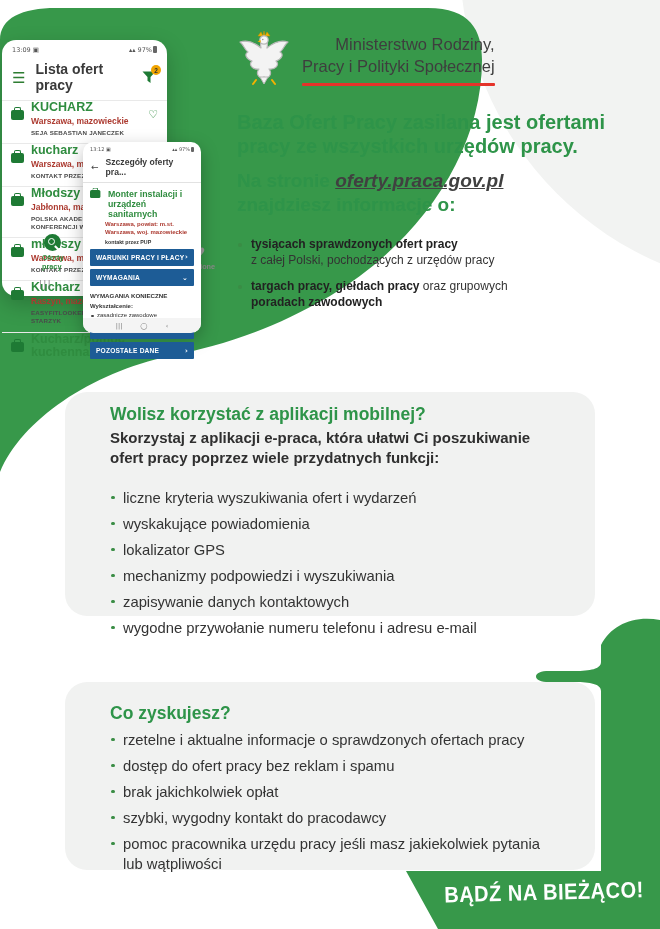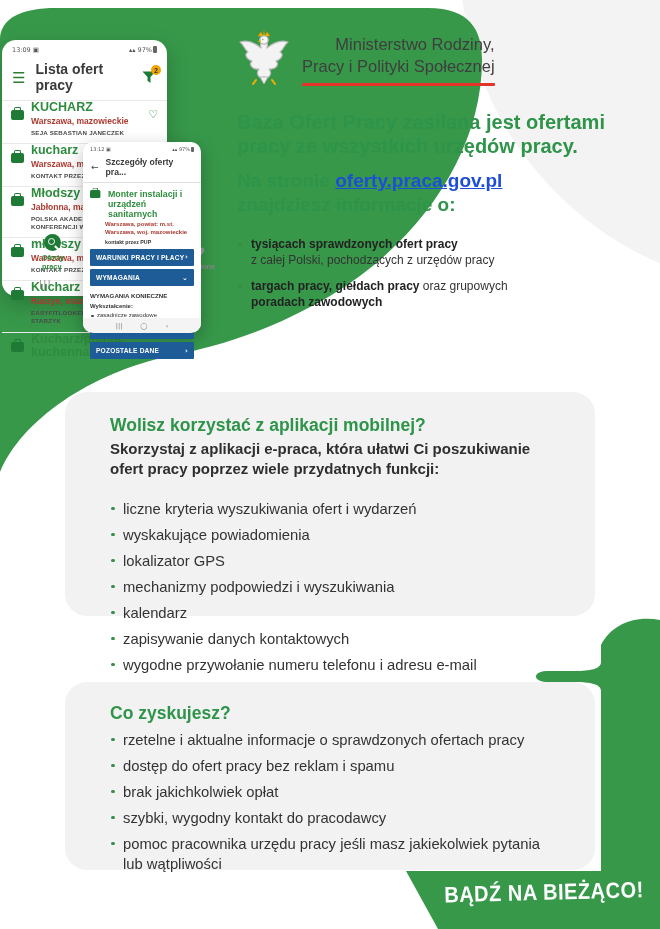--- a/index.html
+++ b/index.html
@@ -76,29 +76,29 @@
   
   .ministry{position:absolute;left:238px;top:30px;display:flex;align-items:center;z-index:1;}
   .ministry .mtext{margin-left:12px;text-align:right;}
   .mname{font-size:16.5px;color:#3e3e3e;line-height:1.28;}
   .redline{height:3px;background:#e5332a;margin-top:6px;border-radius:1px;}
 
   
   .intro{position:absolute;left:237px;top:110px;width:406px;z-index:1;}
   .h1{font-size:20px;font-weight:700;color:#2e9449;line-height:1.22;margin:0;}
   .h2{font-size:19px;font-weight:600;color:#2e9449;line-height:1.25;margin:10px 0 0;}
-  .h2 a{color:#1d4ed8;text-decoration:underline;cursor:pointer;}
+  .h2 a{color:#404040;text-decoration:underline;cursor:pointer;font-style:italic;}
   .gbullets{list-style:none;margin:20px 0 0;padding:0;}
   .gbullets li{position:relative;padding-left:14px;font-size:12px;color:#333;line-height:1.35;margin-bottom:9px;}
   .gbullets li::before{content:"";position:absolute;left:1px;top:7px;width:4px;height:4px;border-radius:50%;background:#3a8d45;}
   .gbullets b{color:#222;}
 
   
   .gbox{position:absolute;left:65px;width:530px;background:#f1f2f1;border-radius:22px;z-index:2;box-sizing:border-box;}
-  .box1{top:392px;height:224px;padding:23px 38px 0 45px;}
+  .box1{top:392px;height:224px;padding:12px 38px 0 45px;}
   .box2{top:682px;height:188px;padding:21px 38px 0 45px;}
   .gbox h3{font-size:17.5px;font-weight:700;color:#2e9449;margin:0 0 3px;}
   .boxintro{font-size:15px;font-weight:600;color:#2f2f2f;line-height:1.3;margin:0;}
   .boxlist{list-style:none;margin:22px 0 0;padding:0;}
   .box2 .boxlist{margin-top:7px;}
   .boxlist li{position:relative;padding-left:13px;font-size:14.8px;color:#333;line-height:1.32;margin-bottom:6.5px;}
   .boxlist li::before{content:"";position:absolute;left:1px;top:6.5px;width:3.5px;height:3.5px;border-radius:50%;background:#3a8d45;}
 
   
   .bannerlabel{position:absolute;left:438px;top:881px;width:212px;text-align:center;z-index:2;
@@ -292,21 +292,20 @@
     <ul class="boxlist">
 
         <li>liczne kryteria wyszukiwania ofert i wydarzeń</li>
 
         <li>wyskakujące powiadomienia</li>
 
         <li>lokalizator GPS</li>
 
         <li>mechanizmy podpowiedzi i wyszukiwania</li>
 
-        <li>kalendarz</li>
 
         <li>zapisywanie danych kontaktowych</li>
 
         <li>wygodne przywołanie numeru telefonu i adresu e-mail</li>
       </ul>
   </div>
 
   <div class="gbox box2">
     <h3>Co zyskujesz?</h3>
     <ul class="boxlist">

